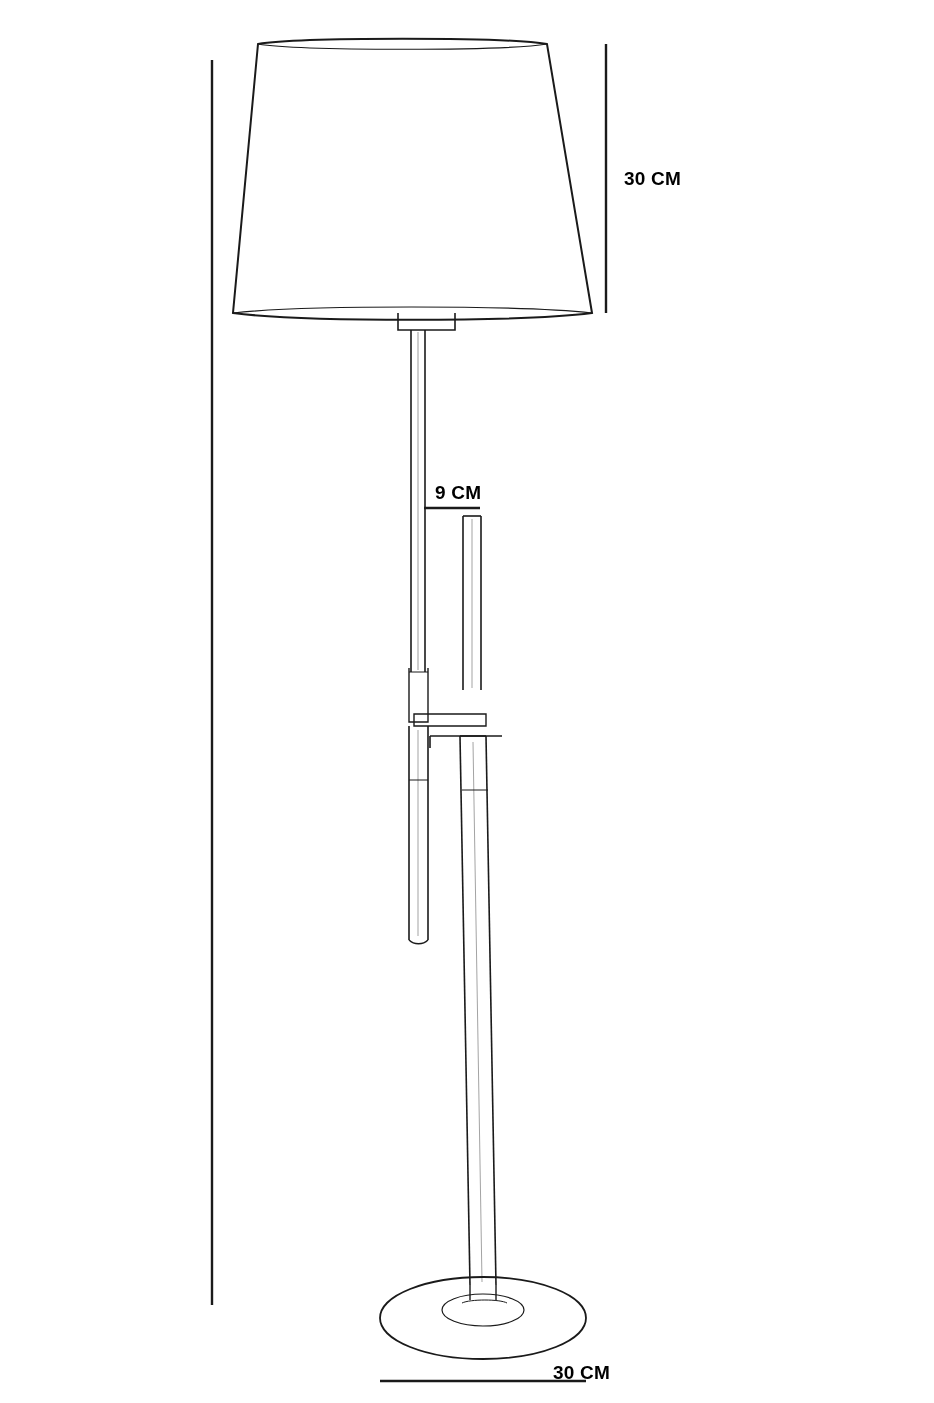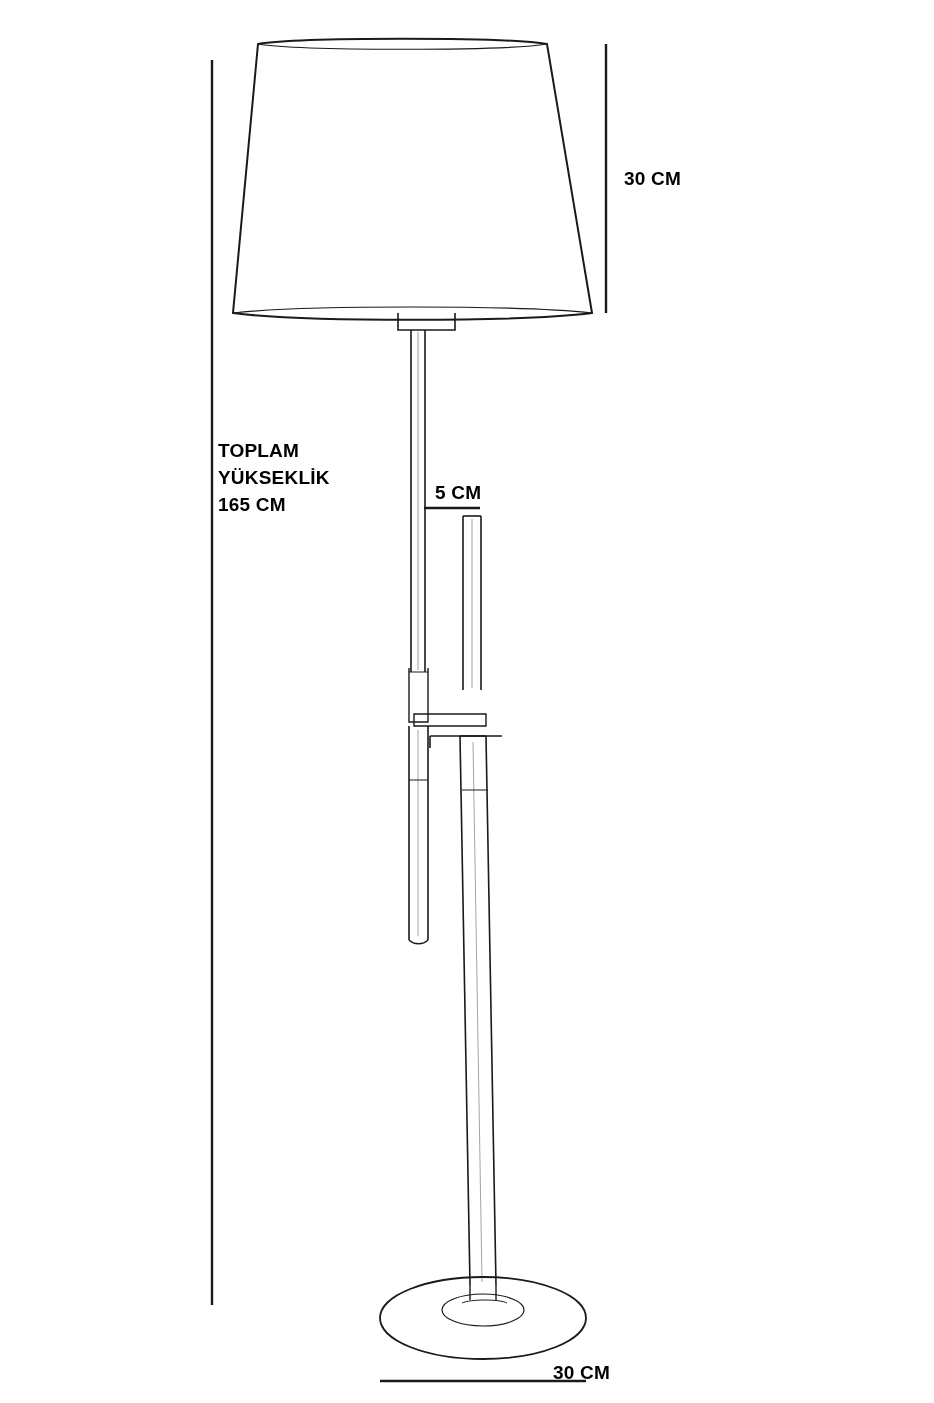--- a/index.html
+++ b/index.html
@@ -141,23 +141,18 @@
         <path d="M 380 1381 L 586 1381"></path>
       </g>
 
       <circle cx="811" cy="497" r="1.2" fill="#6a6a6a" stroke="none"></circle>
 
     </g>
   </svg>
 
   <div class="dim-label" id="label-shade-height">30 CM</div>
 
-  <div class="dim-label" id="label-shade-depth">5 CM</div>
+  <div class="dim-label" id="label-shade-depth">9 CM</div>
 
   <div class="dim-label" id="label-base-width">30 CM</div>
 
-  <div class="dim-label" id="label-total-height">
-    <span class="lbl-line">TOPLAM</span>
-    <span class="lbl-line">YÜKSEKLİK</span>
-    <span class="lbl-line">165 CM</span>
-  </div>
 
 </div>
 
 </body></html>

